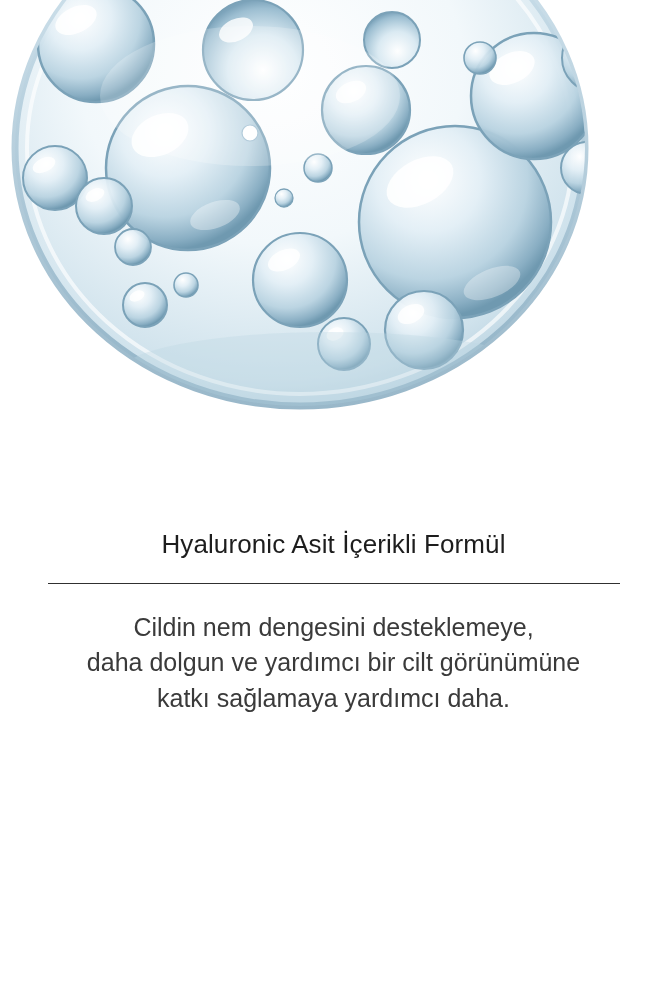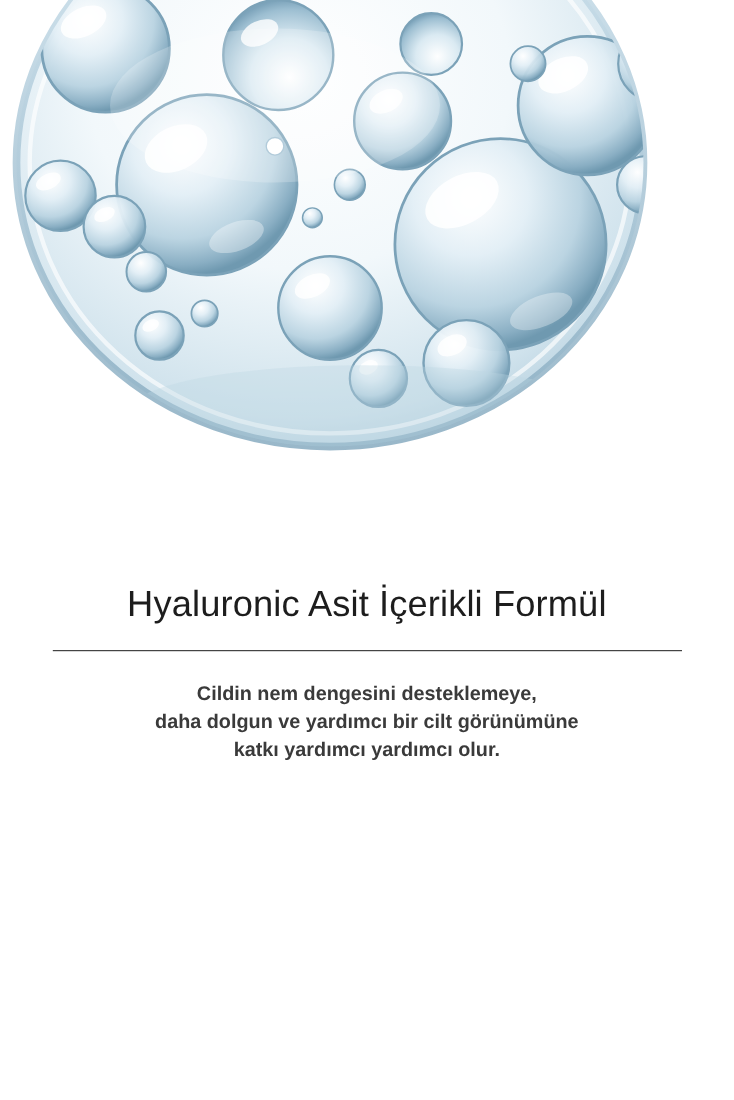--- a/index.html
+++ b/index.html
@@ -32,40 +32,40 @@
 
   
   .content {
     position: absolute;
     left: 0;
     top: 528px;
     width: 667px;
     text-align: center;
   }
   .headline {
-    font-size: 33px;
+    font-size: 26px;
     font-weight: 400;
     letter-spacing: 0.1px;
     color: #1d1d1d;
     line-height: 1.25;
     margin: 0;
     padding: 0 30px;
     white-space: nowrap;
   }
   .rule {
     width: 572px;
     height: 1px;
     background: #303030;
     margin: 22px auto 0 auto;
   }
   .subcopy {
     margin: 26px auto 0 auto;
     width: 600px;
-    font-size: 18px;
-    font-weight: 700;
+    font-size: 25px;
+    font-weight: 400;
     line-height: 1.42;
     color: #3a3a3a;
   }
   .subcopy span {
     display: block;
   }
 </style>
 </head>
 <body>
 
@@ -192,15 +192,15 @@
     </g>
   </svg>
 </div>
 
 <div class="content">
   <h1 class="headline">Hyaluronic Asit İçerikli Formül</h1>
   <div class="rule"></div>
   <p class="subcopy">
     <span>Cildin nem dengesini desteklemeye,</span>
     <span>daha dolgun ve yardımcı bir cilt görünümüne</span>
-    <span>katkı yardımcı yardımcı olur.</span>
+    <span>katkı sağlamaya yardımcı daha.</span>
   </p>
 </div>
 
 </body></html>

